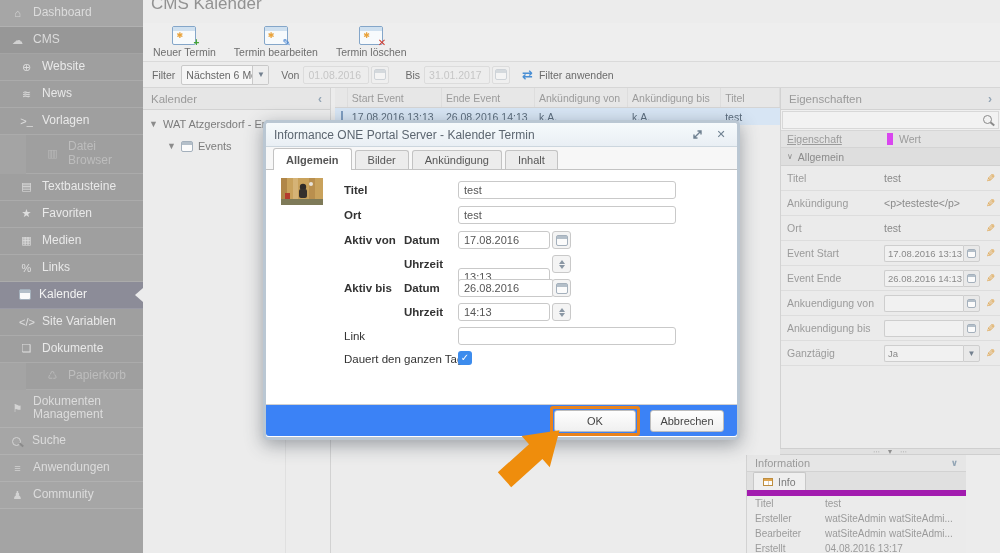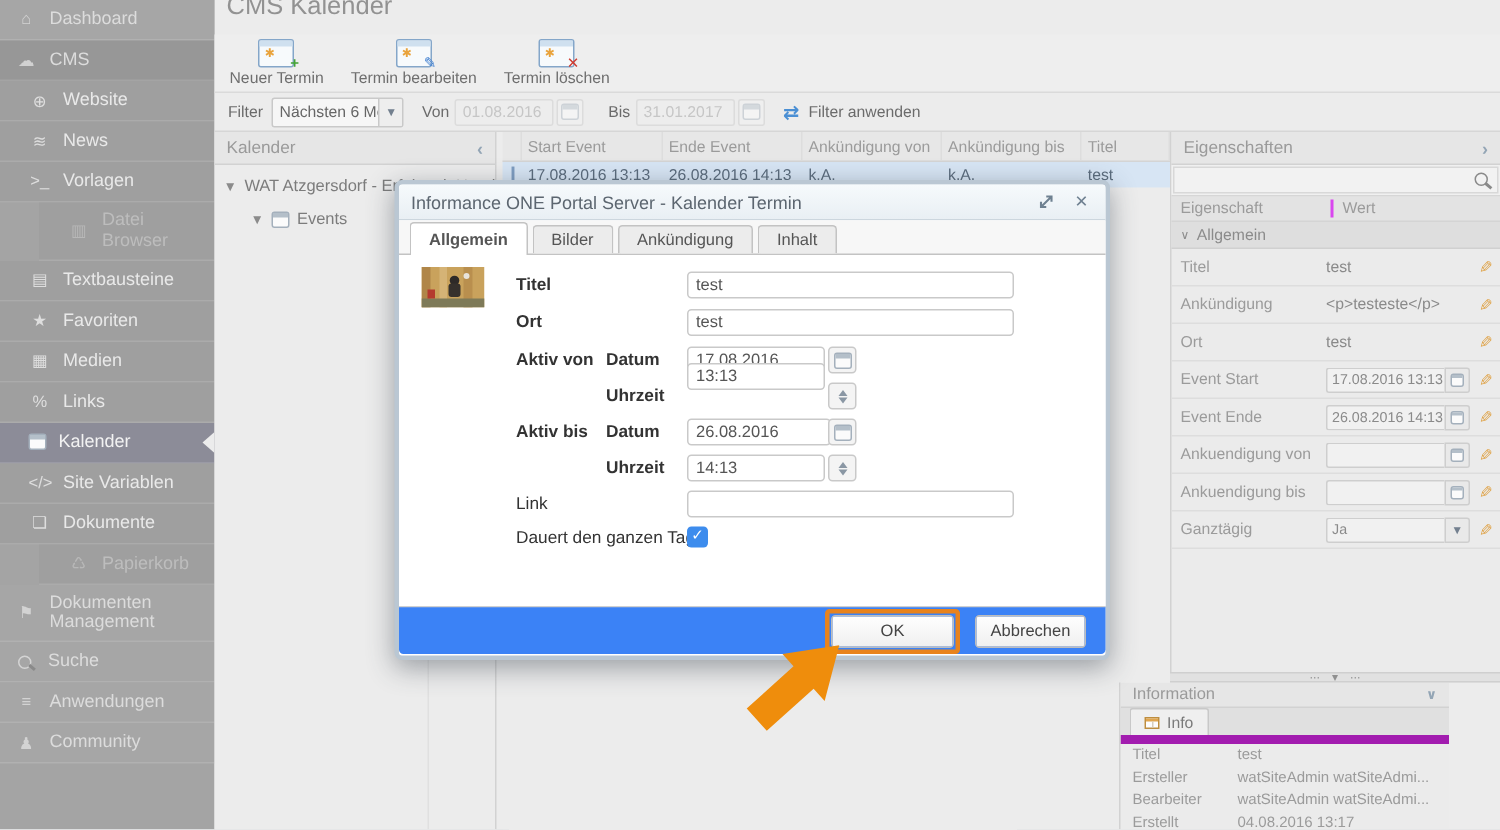--- a/index.html
+++ b/index.html
@@ -275,21 +275,21 @@
   <div class="panel" style="left:780px;top:88px;width:220px;height:360px;background:#ebebeb;border-left:1px solid #d2d2d2;">
     <div class="panel-head">
       <span>Eigenschaften</span>
       <span class="ph-arr">›</span>
     </div>
     <div class="psearch">
       <div style="position:absolute;inset:1px;background:#f2f2f2;border:1px solid #d8d8d8;"></div>
       <span class="magico"></span>
     </div>
     <div class="pcols">
-      <span style="width:100px;padding-left:6px;border-right:2px solid #d946ef;">Eigenschaft</span>
+      <span style="width:100px;padding-left:6px;border-right:6px solid #d946ef;text-decoration:underline;">Eigenschaft</span>
       <span style="padding-left:6px;">Wert</span>
     </div>
     <div class="pgroup">
       <span style="font-size:8px;">∨</span>
       <span>Allgemein</span>
     </div>
     <div id="prop-rows">
         <div class="prow">
           <span class="pname">Titel</span>
           <span class="pval">test</span>
@@ -417,21 +417,21 @@
       <span class="flab" style="left:78px;top:39px;">Ort</span>
       <div class="tin" style="top:36px;width:218px;">test</div>
 
       <span class="flab" style="left:78px;top:64px;">Aktiv von</span>
       <span class="flab" style="left:138px;top:64px;">Datum</span>
       <div class="tin" style="top:61px;width:92px;">17.08.2016</div>
       <span class="fbtn" style="top:61px;">
           <span class="calico"></span>
         </span>
       <span class="flab" style="left:138px;top:88px;">Uhrzeit</span>
-      <div class="tin" style="top:72px;width:92px;">13:13</div>
+      <div class="tin" style="top:98px;width:92px;">13:13</div>
       <span class="fbtn" style="top:85px;">
           <span class="tri-u"></span>
           <span class="tri-d"></span>
         </span>
 
       <span class="flab" style="left:78px;top:112px;">Aktiv bis</span>
       <span class="flab" style="left:138px;top:112px;">Datum</span>
       <div class="tin" style="top:109px;width:96px;">26.08.2016</div>
       <span class="fbtn" style="top:109px;">
           <span class="calico"></span>

